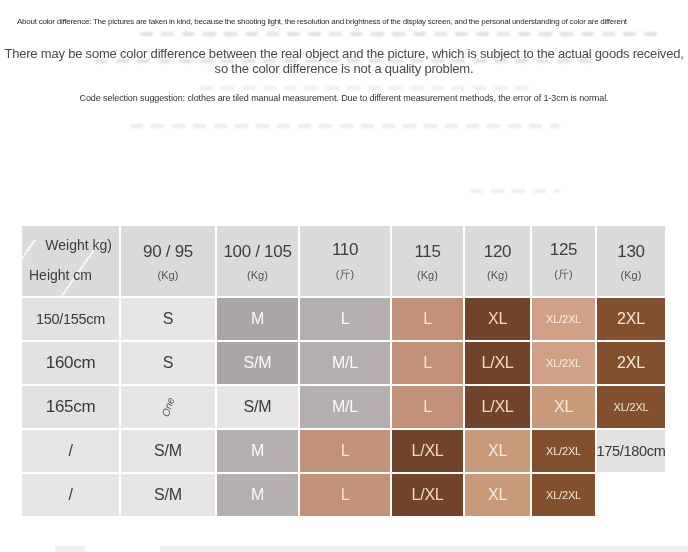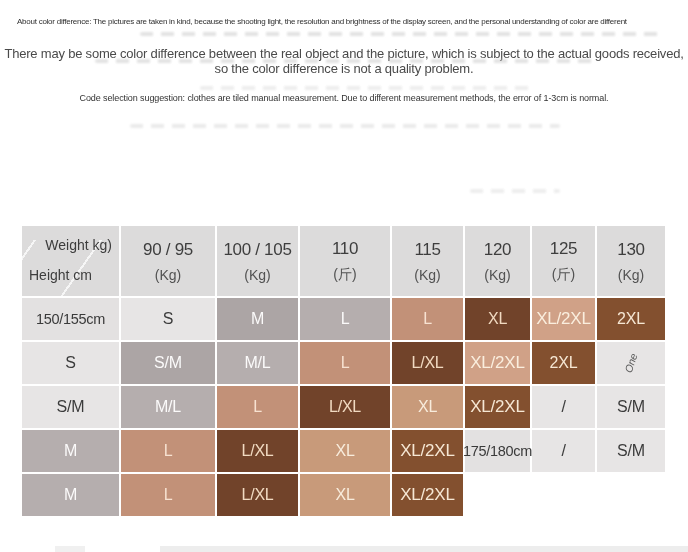--- a/index.html
+++ b/index.html
@@ -39,27 +39,27 @@
                 grid-template-rows:70px repeat(5, 42px);
                 gap:2px; background:#ffffff; }
   .corner { position:relative; background:#dcdbdb; overflow:hidden; }
   .corner::before { content:""; position:absolute; left:-20px; top:14px; width:160px; height:60px;
                     background:repeating-linear-gradient(125deg, transparent 0 26px, rgba(255,255,255,.75) 26px 28px, transparent 28px 54px); }
   .corner-top { position:absolute; top:11px; right:7px; font-size:14px; color:#3d3d3d; }
   .corner-bottom { position:absolute; bottom:13px; left:7px; font-size:14px; color:#3d3d3d; }
   .hcell { background:#dcdbdb; display:flex; flex-direction:column; align-items:center;
            justify-content:center; gap:7px; }
   .hcell .w { font-size:17px; color:#3e3e3e; letter-spacing:-0.3px;text-align:center; }
-  .hcell .u { font-size:14px; color:#525252; }
+  .hcell .u { font-size:11px; color:#525252; }
   .rowlabel { background:#e3e1e1; display:flex; align-items:center; justify-content:center;
               font-size:17px; color:#3a3a3a; letter-spacing:-0.3px; }
   .rowlabel.small-label { font-size:14.5px; }
   .cell { display:flex; align-items:center; justify-content:center; font-size:16px;
           letter-spacing:-0.2px; }
-  .cell.small-text { font-size:17px; }
+  .cell.small-text { font-size:11px; }
   .cell.one-cell span { display:inline-block; transform:rotate(-72deg); font-style:italic;
                         font-size:10.5px; }
 
   
   .footnote { position:absolute; top:531px; left:0; right:0; text-align:center;
               font-size:7.5px; color:#6b6b6b; letter-spacing:-0.1px; }
   .bottom-strip { position:absolute; bottom:0; left:160px; right:0; height:6px; background:#ededed; }
   .bottom-strip-left { position:absolute; bottom:0; left:55px; width:30px; height:6px; background:#f0f0f0; }
 </style>
 </head>
@@ -132,20 +132,21 @@
       </div>
       <div class="cell" style="background: rgb(113, 67, 42); color: rgb(241, 218, 193);">
         <span>XL</span>
       </div>
       <div class="cell small-text" style="background: rgb(208, 161, 135); color: rgb(250, 238, 222);">
         <span>XL/2XL</span>
       </div>
       <div class="cell" style="background: rgb(131, 80, 47); color: rgb(246, 231, 212);">
         <span>2XL</span>
       </div>
+      <div class="rowlabel">160cm</div>
       <div class="cell" style="background: rgb(231, 229, 229); color: rgb(59, 59, 59);">
         <span>S</span>
       </div>
       <div class="cell" style="background: rgb(172, 165, 165); color: rgb(251, 250, 250);">
         <span>S/M</span>
       </div>
       <div class="cell" style="background: rgb(181, 174, 174); color: rgb(251, 250, 250);">
         <span>M/L</span>
       </div>
       <div class="cell" style="background: rgb(194, 145, 120); color: rgb(247, 226, 209);">
@@ -153,20 +154,21 @@
       </div>
       <div class="cell" style="background: rgb(113, 67, 42); color: rgb(241, 218, 193);">
         <span>L/XL</span>
       </div>
       <div class="cell small-text" style="background: rgb(208, 161, 135); color: rgb(250, 238, 222);">
         <span>XL/2XL</span>
       </div>
       <div class="cell" style="background: rgb(131, 80, 47); color: rgb(246, 231, 212);">
         <span>2XL</span>
       </div>
+      <div class="rowlabel">165cm</div>
       <div class="cell one-cell" style="background: rgb(231, 229, 229); color: rgb(90, 90, 90);">
         <span>One</span>
       </div>
       <div class="cell" style="background: rgb(231, 229, 229); color: rgb(59, 59, 59);">
         <span>S/M</span>
       </div>
       <div class="cell" style="background: rgb(181, 174, 174); color: rgb(251, 250, 250);">
         <span>M/L</span>
       </div>
       <div class="cell" style="background: rgb(194, 145, 120); color: rgb(247, 226, 209);">

